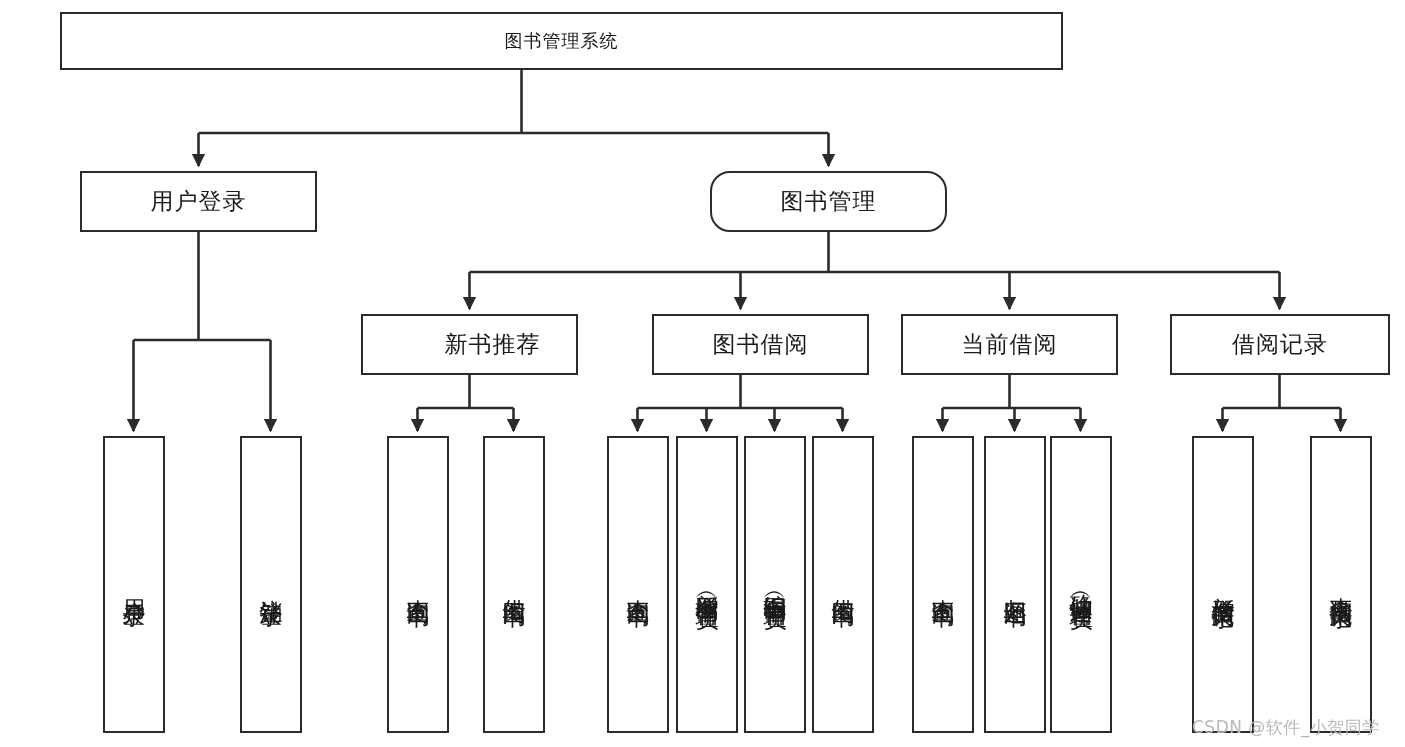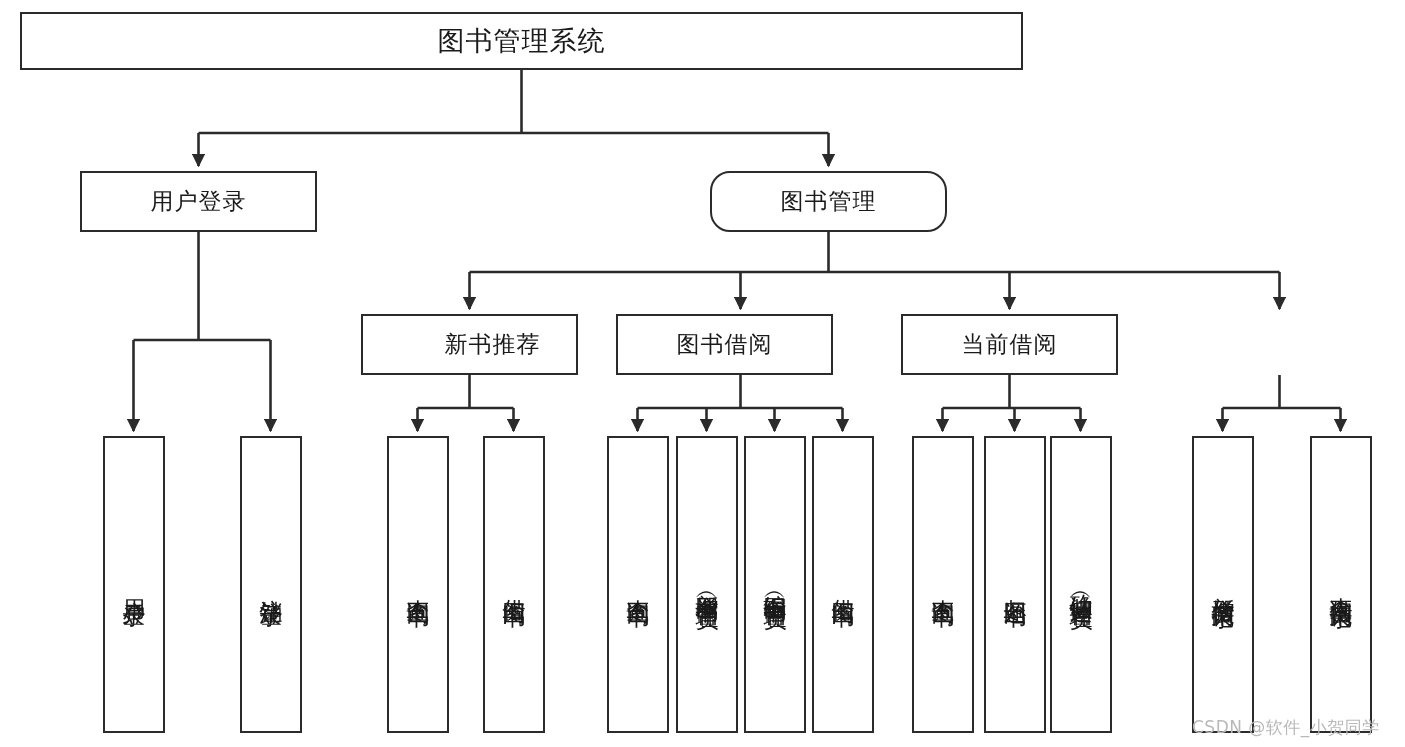--- a/index.html
+++ b/index.html
@@ -46,21 +46,22 @@
     letter-spacing: 2px;
     line-height: 1.25;
     text-align: center;
     writing-mode: vertical-rl;
     text-orientation: upright;
     white-space: nowrap;
     padding-top: 4px;
     padding-bottom: 4px;
   }
   .node-title {
-    font-size: 27px;
+    font-size: 18px;
+    margin-left: 40px;
   }
   .watermark {
     position: absolute;
     font-size: 17px;
     color: #b9b9b9;
     letter-spacing: 0.5px;
     white-space: nowrap;
     font-family: "DejaVu Sans", "Liberation Sans", sans-serif;
   }
 </style>
@@ -129,25 +130,28 @@
   <div class="node node-h" style="left:80px; top:171px; width:237px; height:61px;">
     <span>用户登录</span>
   </div>
   <div class="node node-h" style="left:710px; top:171px; width:237px; height:61px;border-radius:20px;">
     <span>图书管理</span>
   </div>
 
   <div class="node node-h" style="left:361px; top:314px; width:217px; height:61px;padding-left:46px;">
     <span>新书推荐</span>
   </div>
-  <div class="node node-h" style="left:616px; top:314px; width:217px; height:61px;">
+  <div class="node node-h" style="left:652px; top:314px; width:217px; height:61px;">
     <span>图书借阅</span>
   </div>
   <div class="node node-h" style="left:901px; top:314px; width:217px; height:61px;align-items:center;">
     <span>当前借阅</span>
+  </div>
+  <div class="node node-h" style="left:1170px; top:314px; width:220px; height:61px;">
+    <span>借阅记录</span>
   </div>
 
   <div class="node node-v" style="left:103px; top:436px; width:62px; height:297px;">
     <span>用户登录</span>
   </div>
   <div class="node node-v" style="left:240px; top:436px; width:62px; height:297px;">
     <span>注销登录</span>
   </div>
 
   <div class="node node-v" style="left:387px; top:436px; width:62px; height:297px;">

